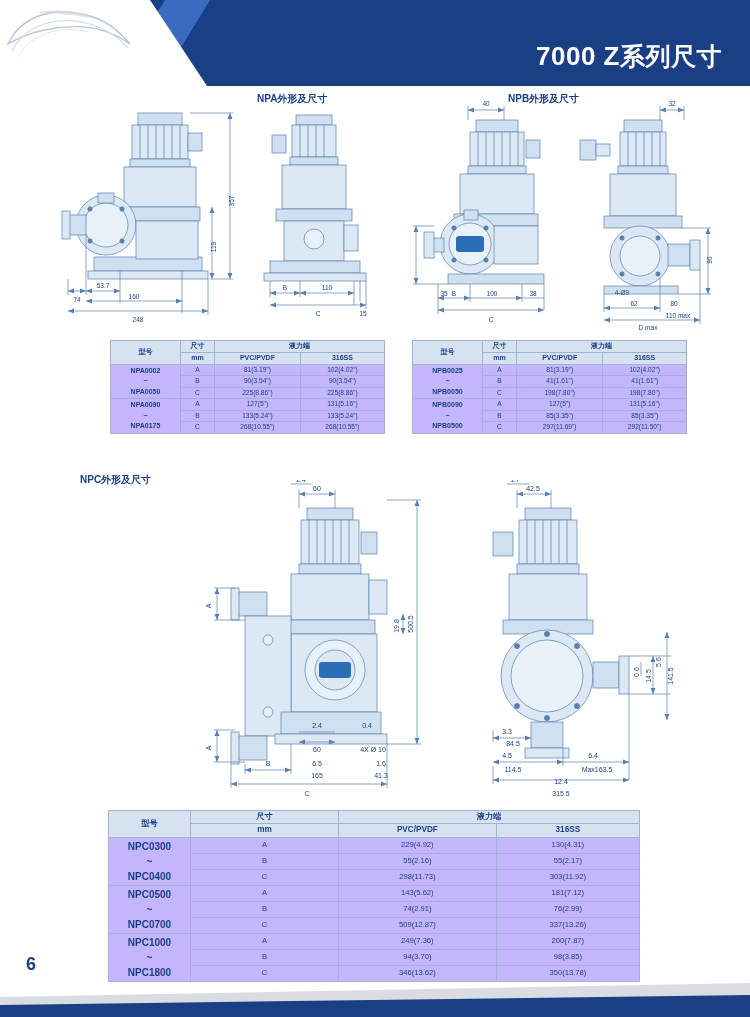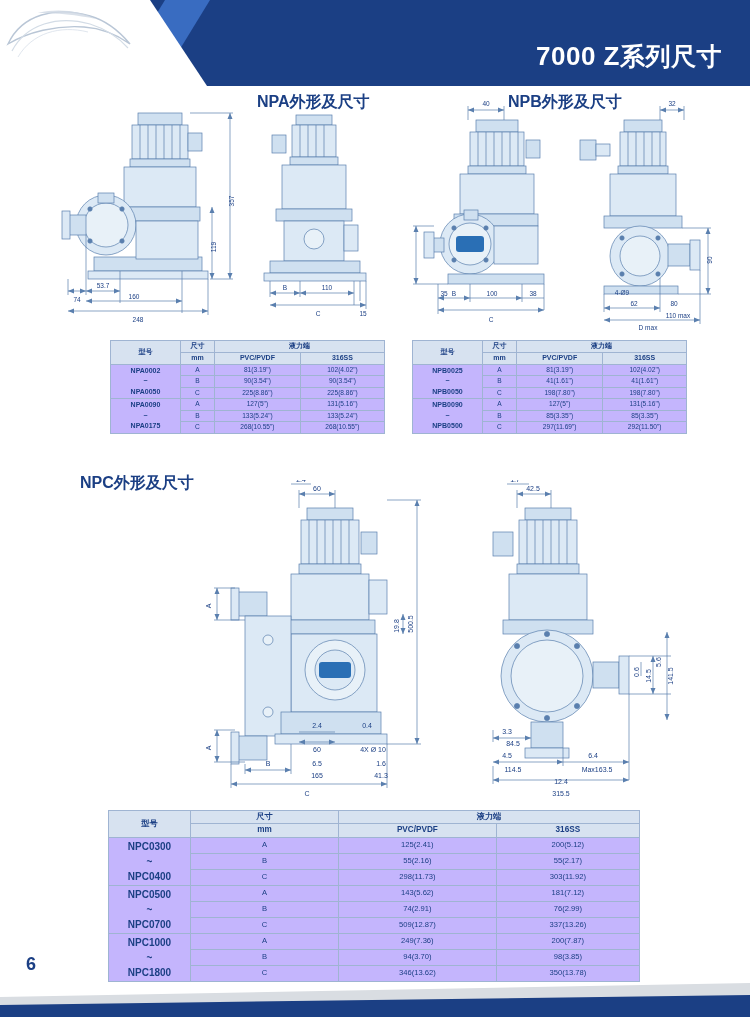--- a/index.html
+++ b/index.html
@@ -59,21 +59,21 @@
     clip-path: polygon(0 22px, 0 10px, 750px 0, 750px 22px);
   }
   .page-num {
     position:absolute; left:26px; bottom:42px;
     font-size:18px; color:#1b3f84; font-weight:bold;
   }
 
   
   .sec-title {
     position:absolute;
-    font-size:16px; font-weight:bold; color:#1b3f84;
+    font-size:10px; font-weight:bold; color:#1b3f84;
   }
 
   
   .drawing {
     position:absolute;
     border:0;
   }
   .dwg-svg { display:block; }
 
   
@@ -672,22 +672,22 @@
     </tr>
   </thead>
   <tbody>
     <tr>
       <td class="model" rowspan="3">
         <span>NPC0300</span><br>
         <span>~</span><br>
         <span>NPC0400</span>
       </td>
       <td>A</td>
-      <td>125(2.41)</td>
-      <td>200(5.12)</td>
+      <td>229(4.92)</td>
+      <td>130(4.31)</td>
     </tr>
     <tr>
       <td>B</td>
       <td>55(2.16)</td>
       <td>55(2.17)</td>
     </tr>
     <tr>
       <td>C</td>
       <td>298(11.73)</td>
       <td>303(11.92)</td>

